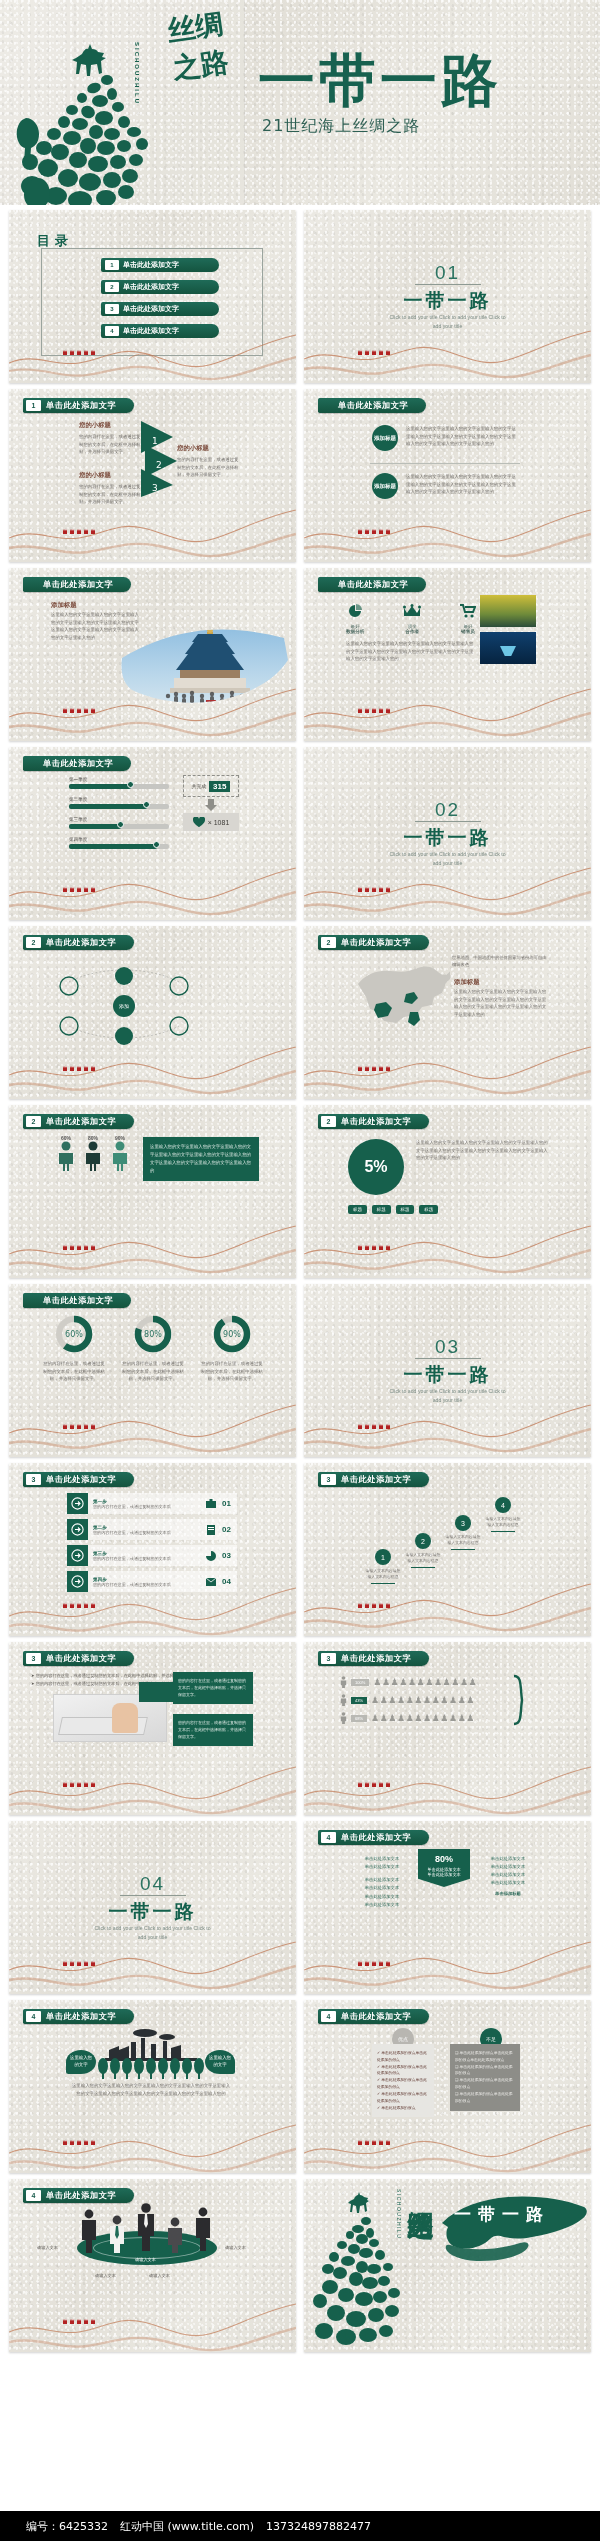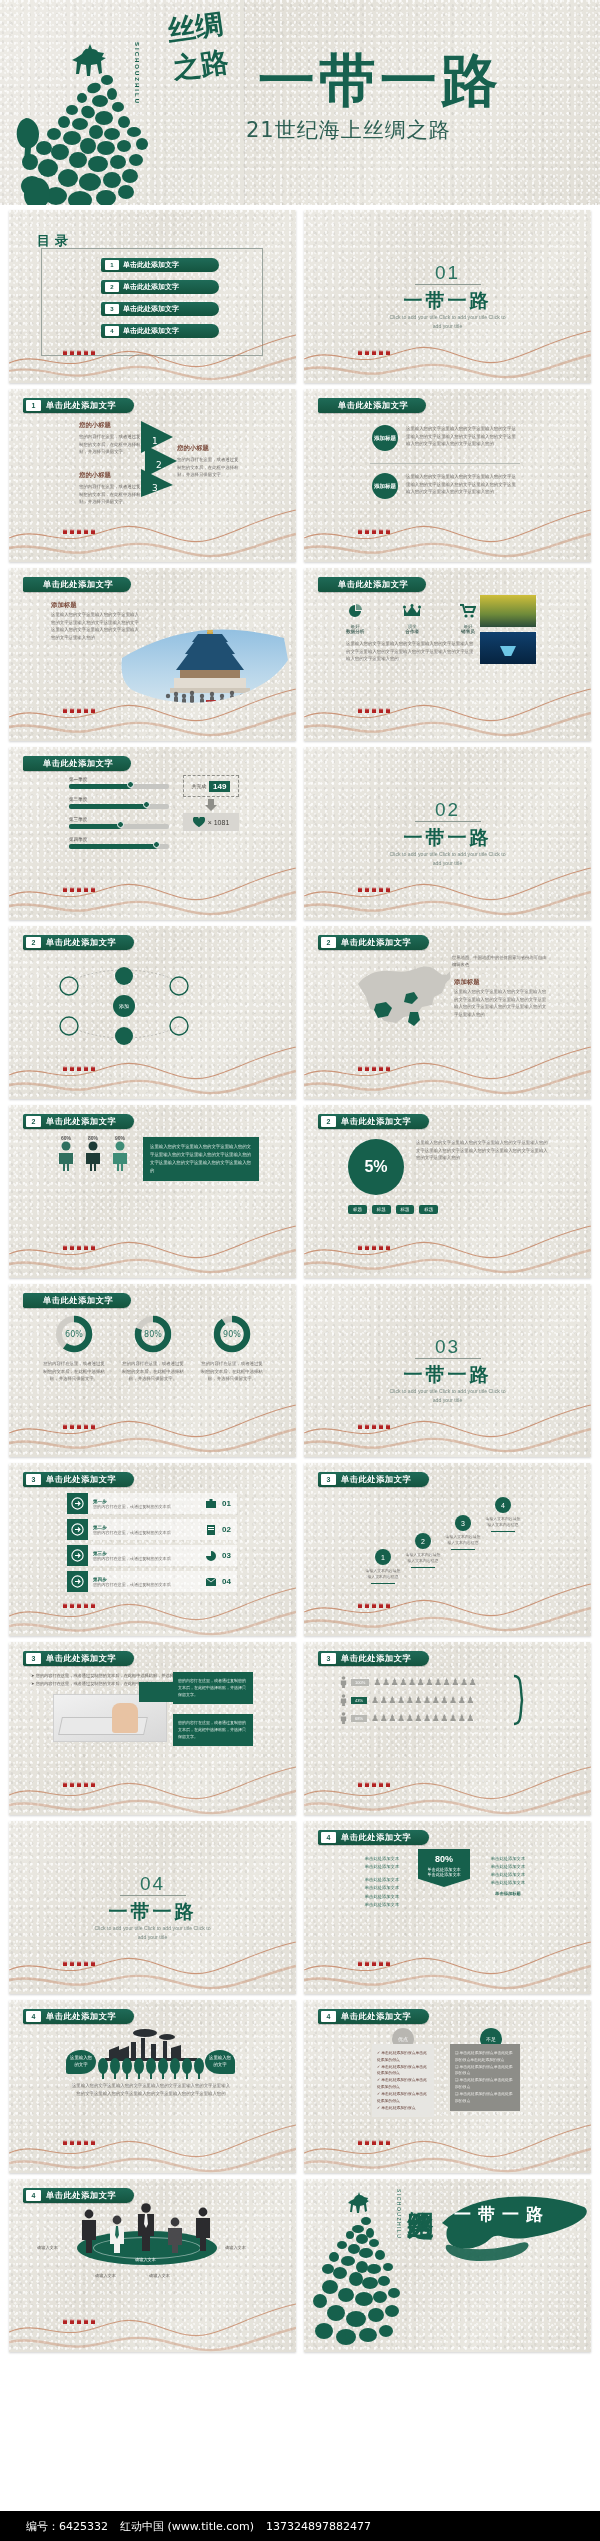--- a/index.html
+++ b/index.html
@@ -35,22 +35,22 @@
   .silk-vertical {
     position: absolute; left: 128px; top: 12px; width: 108px; height: 150px;
   }
   .cover-title {
     position: absolute; left: 258px; top: 52px;
     font-size: 57px; line-height: 1; letter-spacing: 4px;
     font-weight: bold; color: #17614f;
     font-family: "DejaVu Sans", sans-serif;
   }
   .cover-sub {
-    position: absolute; left: 246px; top: 116px;
-    font-size: 21px; letter-spacing: 1px; color: #2d5f53;
+    position: absolute; left: 262px; top: 116px;
+    font-size: 16px; letter-spacing: 1px; color: #2d5f53;
     font-family: "DejaVu Sans", sans-serif;
   }
 
   
   .grid {
     position: absolute; top: 210px; left: 9px;
     width: 582px;
     display: flex; flex-wrap: wrap;
     gap: 6px 8px;
   }
@@ -423,21 +423,21 @@
         <div>
           <div style="font-size:4.6px;color:#4c4a46;margin-bottom:2px;">第四季度</div>
           <div style="position:relative;height:5px;background:#c6c6c2;border-radius:2px;">
             <div style="width:88%;height:5px;background:#16604c;border-radius:2px;"></div>
             <div style="position:absolute;left:84%;top:-3px;width:7px;height:7px;border-radius:50%;background:#16604c;border:1px solid #fff;"></div>
           </div>
         </div>
       </div>
       <div style="position:absolute;left:174px;top:28px;width:56px;height:22px;border:1px dashed #8f8f8a;display:flex;align-items:center;justify-content:center;gap:3px;">
         <span style="font-size:4.8px;color:#4c4a46;">共完成</span>
-        <span style="background:#16604c;color:#fff;font-size:8px;padding:1px 4px;font-weight:bold;">149</span>
+        <span style="background:#16604c;color:#fff;font-size:8px;padding:1px 4px;font-weight:bold;">315</span>
       </div>
       <svg style="position:absolute;left:196px;top:52px;width:12px;height:12px;" viewBox="0 0 12 12">
           <path d="M3 0h6v6h3L6 12 0 6h3z" fill="#8e8e88"></path>
         </svg>
       <div style="position:absolute;left:174px;top:66px;width:56px;height:18px;background:#d8d6d1;display:flex;align-items:center;justify-content:center;gap:3px;">
         <svg width="12" height="11" viewBox="0 0 12 11">
             <path d="M6 10S0 6.5 0 3.2A3 3 0 016 2a3 3 0 016 1.2C12 6.5 6 10 6 10z" fill="#16604c"></path>
           </svg>
         <span style="font-size:7px;color:#3d3b37;">× 1081</span>
       </div>

